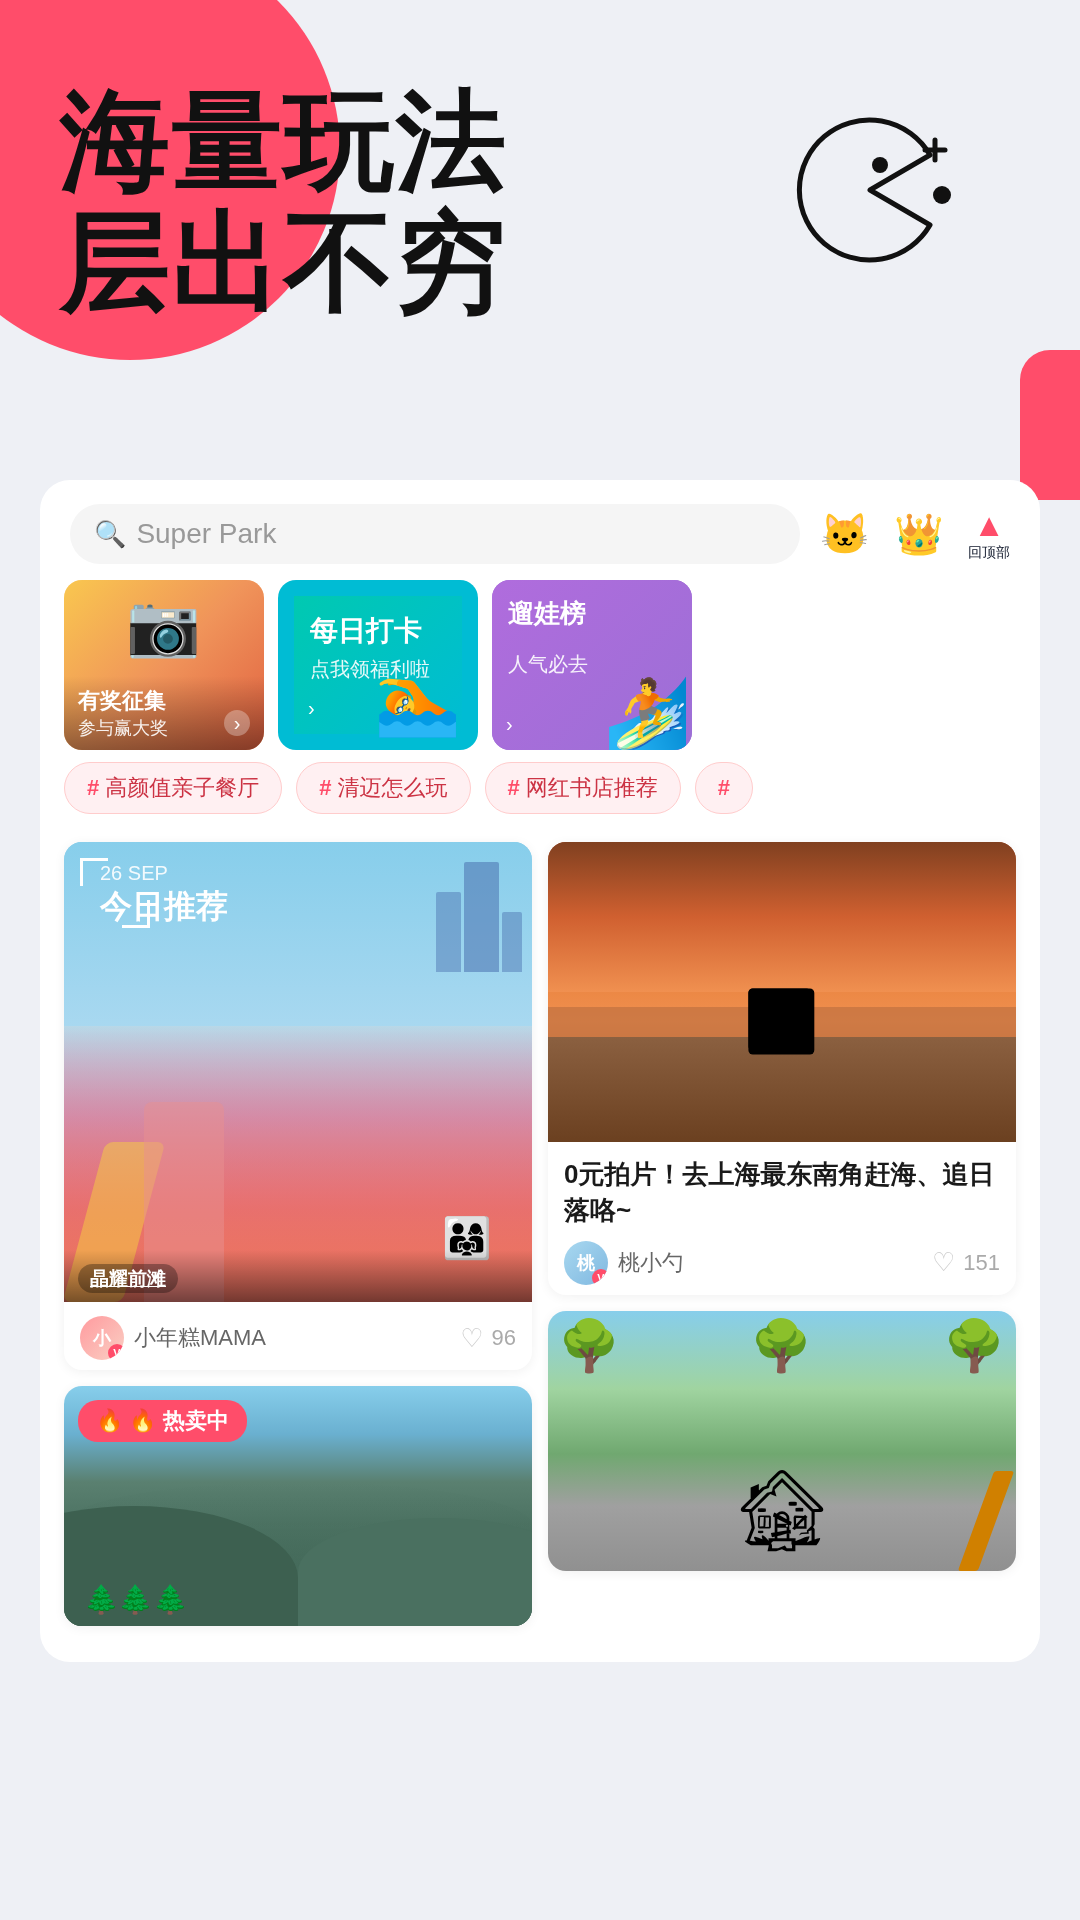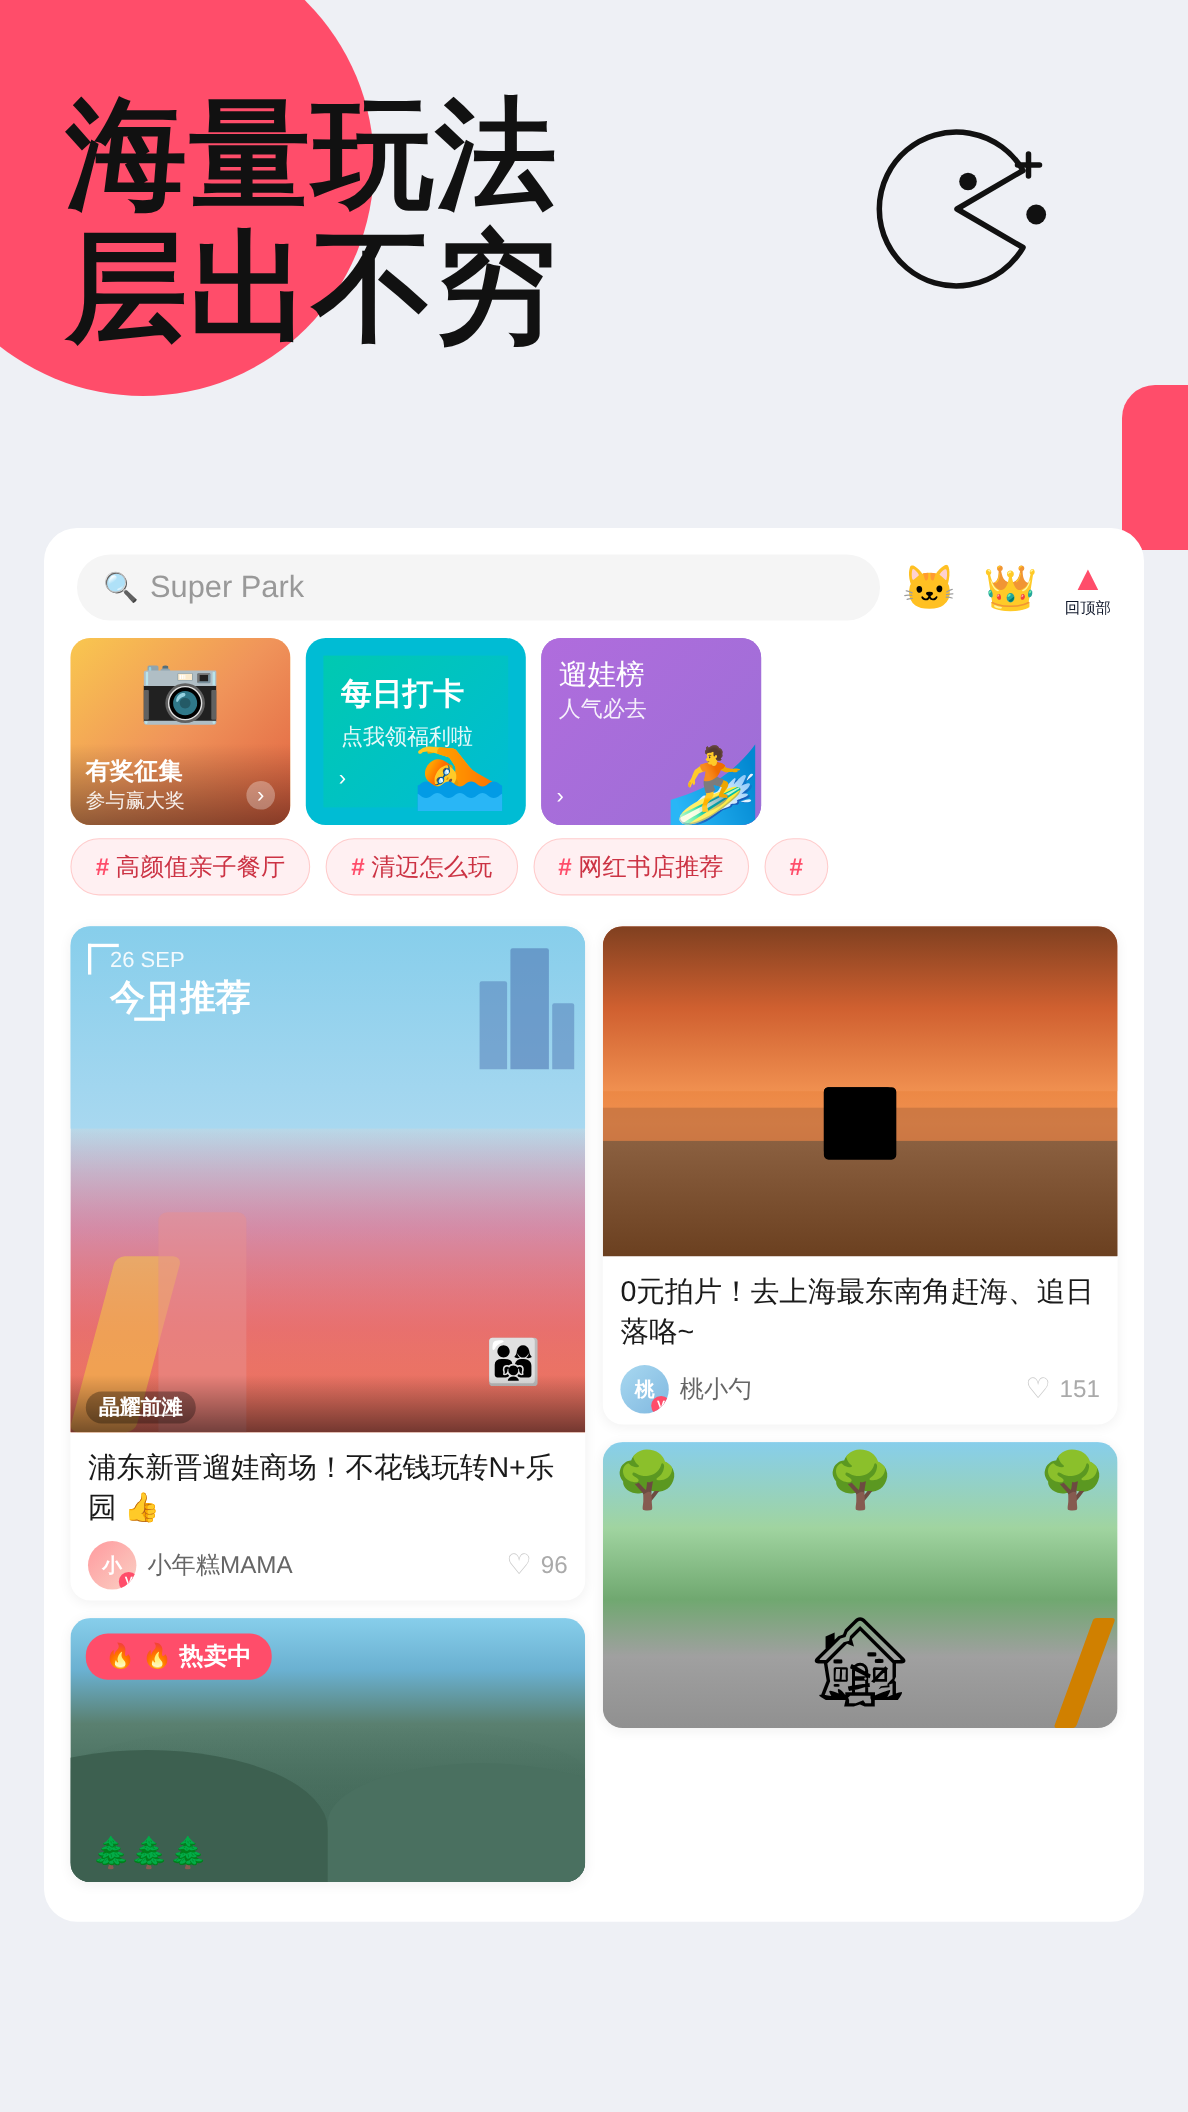--- a/index.html
+++ b/index.html
@@ -281,21 +281,21 @@
       position: relative;
     }
 
     .post-info {
       padding: 14px 16px 10px;
     }
 
     .post-title {
       font-size: 26px;
       color: #1a1a1a;
-      font-weight: 400;
+      font-weight: 700;
       line-height: 1.4;
       margin-bottom: 12px;
     }
 
     .post-meta {
       display: flex;
       align-items: center;
       justify-content: space-between;
     }
 
@@ -441,21 +441,21 @@
         <div style="color:white;font-size:28px;font-weight:700;margin-bottom:6px;">每日打卡</div>
         <div style="color:white;font-size:20px;opacity:0.9;">点我领福利啦</div>
 
         <div style="position:absolute;bottom:0;right:0;font-size:70px;line-height:1;">🏊</div>
         <span style="position:absolute;bottom:14px;left:14px;color:white;font-size:20px;">›</span>
       </div>
     </div>
 
     <div class="banner-card banner-card-4" style="width:200px;">
       <div style="width:100%;height:100%;background:linear-gradient(135deg,#b06cdd,#9c6fd6);position:relative;padding:16px;">
-        <div style="color:white;font-size:26px;font-weight:400;margin-bottom:0;">遛娃榜</div>
+        <div style="color:white;font-size:26px;font-weight:700;margin-bottom:20px;">遛娃榜</div>
         <div style="color:white;font-size:20px;opacity:0.9;">人气必去</div>
 
         <div style="position:absolute;bottom:0;right:0;font-size:70px;line-height:1;">🏄</div>
         <span style="position:absolute;bottom:14px;left:14px;color:white;font-size:20px;">›</span>
       </div>
     </div>
 
   </div>
 
 
@@ -509,21 +509,20 @@
               <div style="font-size:20px;opacity:0.9;">26 SEP</div>
               <div style="font-size:32px;font-weight:800;text-align:right;">今日推荐</div>
             </div>
           </div>
 
           <div style="position:absolute;bottom:0;left:0;right:0;background:linear-gradient(transparent,rgba(0,0,0,0.5));padding:16px 14px 10px;">
             <span style="color:white;font-size:19px;font-weight:600;background:rgba(0,0,0,0.3);padding:4px 12px;border-radius:20px;text-decoration:underline;">晶耀前滩</span>
           </div>
         </div>
         <div class="post-info">
-          <div class="post-title">浦东新晋遛娃商场！不花钱玩转N+乐园 👍</div>
           <div class="post-meta">
             <div class="author-row">
               <div class="author-avatar" style="background:linear-gradient(135deg,#ff9a9e,#fad0c4);">
                 小
                 <div class="avatar-v-badge">V</div>
               </div>
               <span class="author-name">小年糕MAMA</span>
             </div>
             <div class="like-row">
               <span class="heart-icon">♡</span>

